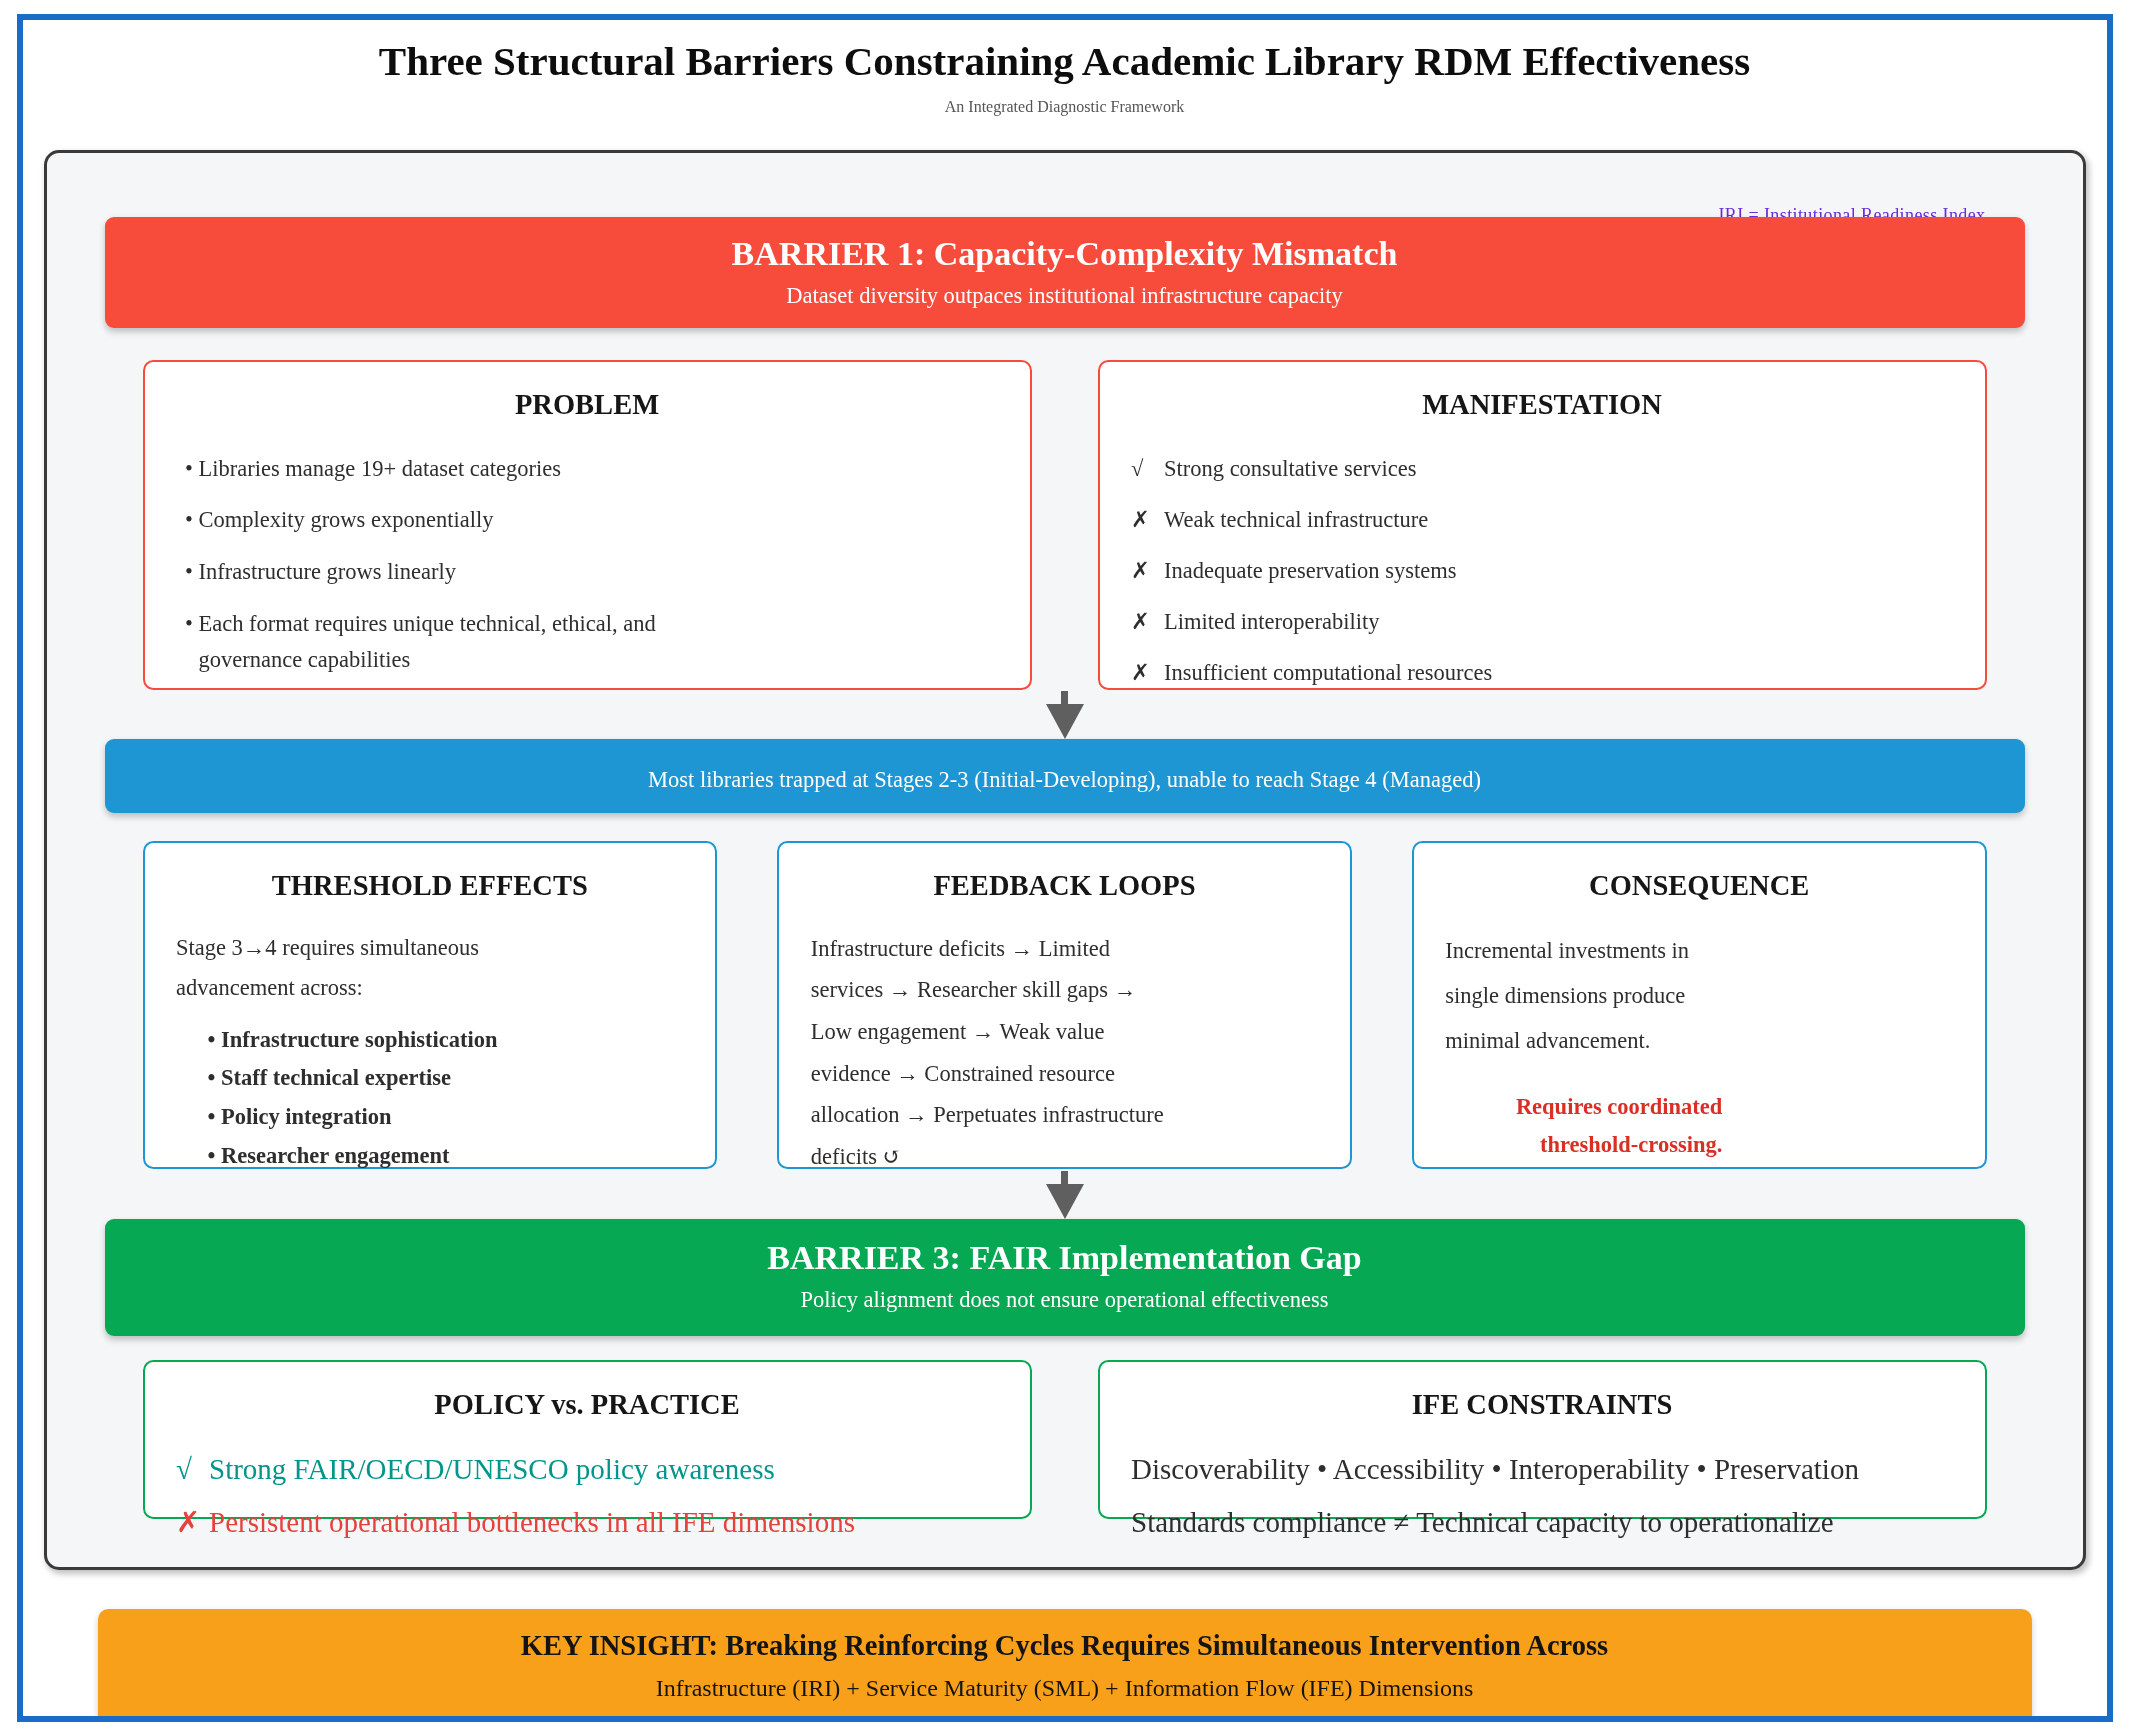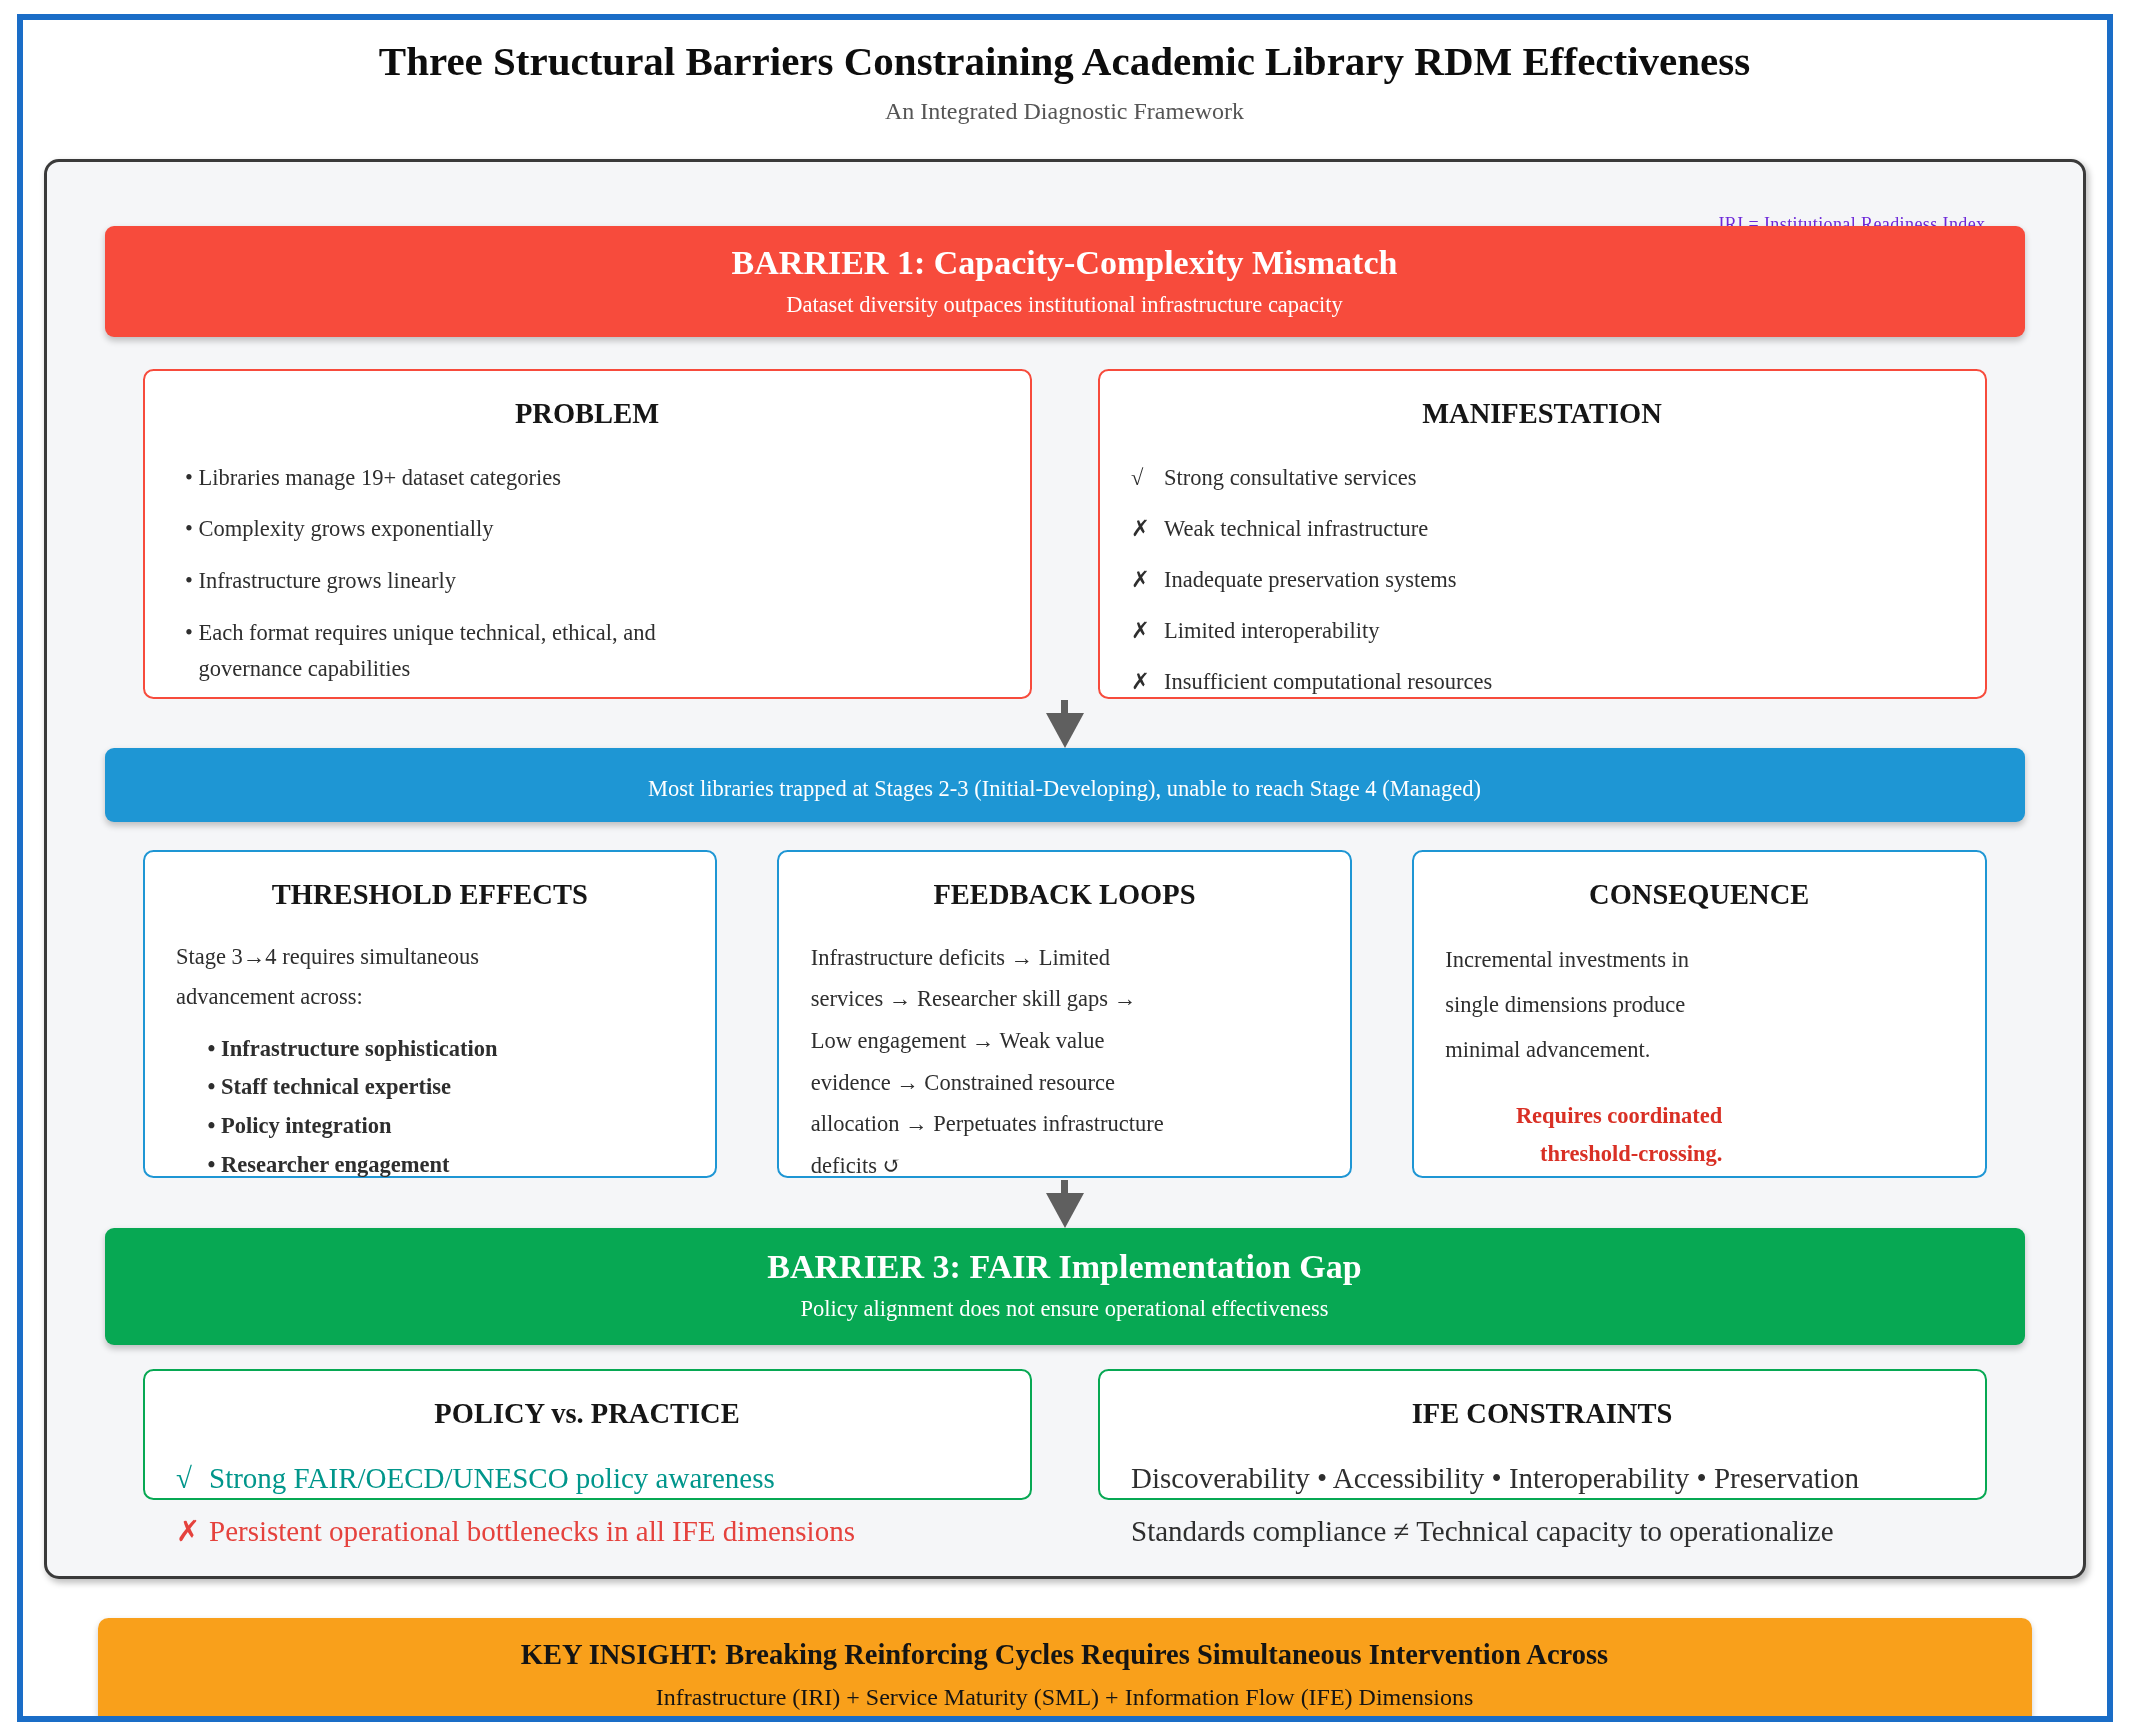--- a/index.html
+++ b/index.html
@@ -11,21 +11,21 @@
   .frame {
     position:absolute; top:13.5px; left:16.5px; right:16.5px; bottom:12px;
     border:6.7px solid var(--frame-border,#1a6dc7);
     background:#ffffff; overflow:hidden;
   }
   .page-title {
     margin:18px 0 0; text-align:center;
     font-size:41px; font-weight:bold; color:#0d0d0d; line-height:1.15;
   }
   .page-subtitle {
-    margin-top:13.5px; text-align:center; font-size:24px; color:#555555;
+    margin-top:13.5px; text-align:center; font-size:16px; color:#555555;
   }
   .container {
     position:relative; margin:34px 21px 0;
     height:1420px; box-sizing:border-box;
     background:#f5f6f8; border:3px solid #3a3a3a; border-radius:15px;
     box-shadow:2.2px 3.7px 6.7px rgba(0,0,0,0.25);
   }
   .legend-note {
     position:absolute; top:52px; right:97px; z-index:0;
     font-size:18px; color:#6d28d9; letter-spacing:0.4px;
@@ -46,21 +46,21 @@
   .row-2 { margin-top:28.5px; gap:60px; }
   .row-3 { margin-top:24px; gap:66px; }
 
   .card {
     flex:1; background:#ffffff; border-radius:10.5px; box-sizing:border-box;
     border:2.2px solid #cccccc; padding:21px 31.5px;
   }
   .card h3 { margin:6px 0 0; text-align:center; font-size:28.5px; font-weight:bold; color:#161616; }
   .card-red   { border-color:var(--barrier1,#f74b3c); height:330px; }
   .card-blue  { border-color:var(--barrier2,#1e96d4); height:328px; }
-  .card-green { border-color:var(--barrier3,#07a853); height:131px; }
+  .card-green { border-color:var(--barrier3,#07a853); height:159px; }
 
   .b1-content { margin-top:30px; font-size:22.5px; }
   .b1-item { line-height:1.6; margin-bottom:15.7px; max-width:480px; padding-left:22.5px; text-indent:-13.5px; }
   .m-item  { line-height:1.6; margin-bottom:15px; }
   .m-item .mark { display:inline-block; width:33px; }
 
   .b2-content { margin-top:25.5px; font-size:22.5px; }
   .th-intro { line-height:1.8; max-width:337px; }
   .th-items { margin-top:12px; margin-left:31.5px;font-weight:bold; }
   .th-item  { line-height:1.72; }

